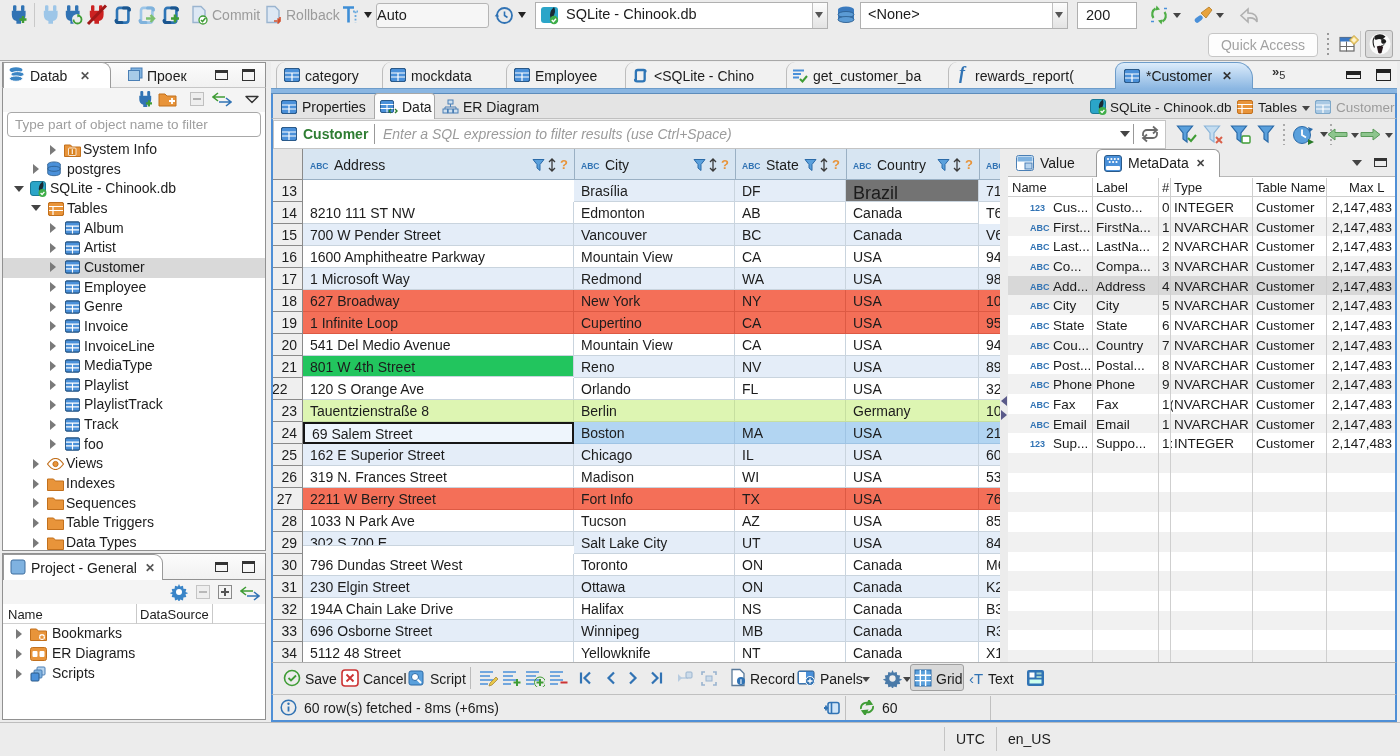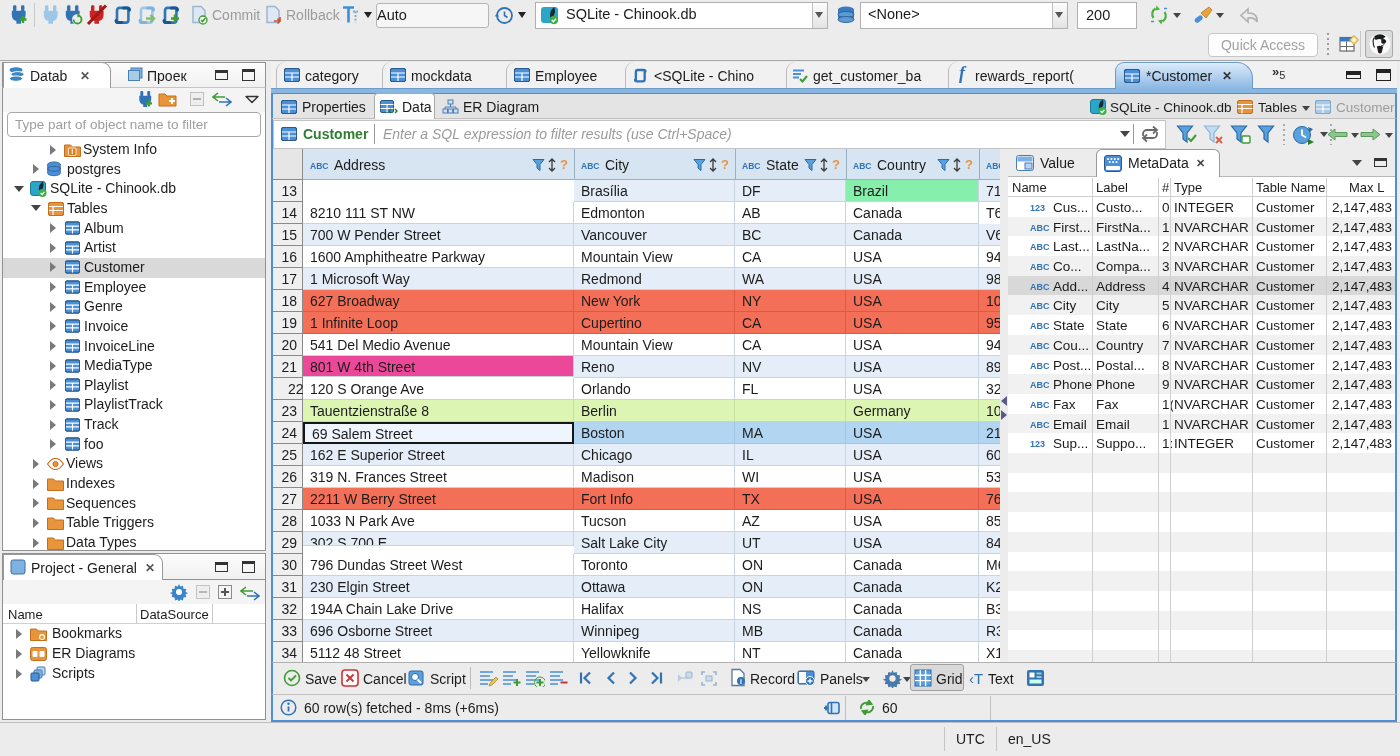--- a/index.html
+++ b/index.html
@@ -551,21 +551,21 @@
   </svg>
 <div class="abs" style="left:965px;top:157px;font-size:13px;color:#e8943a;font-weight:bold">?</div>
 <div class="vline" style="left:979px;top:149px;height:31px;background:#9ab0c4"></div>
 <div class="abs" style="left:986px;top:161px;font-size:8.5px;font-weight:bold;color:#3173b4;letter-spacing:0">ABC</div>
 <div class="vline" style="left:1000px;top:149px;height:31px;background:#9ab0c4"></div>
 <div class="abs" style="left:272px;top:180px;width:728px;height:482px;overflow:hidden">
     <div class="abs" style="left:-272px;top:-180px;width:1000px;height:600px">
       <div class="abs" style="left:272px;top:180px;width:31px;height:22px;background:#efefef;border-right:1px solid #8a8a8a;border-bottom:1px solid #8a8a8a;font-size:14px;text-align:right;padding:3px 5px 0 0">13</div>
       <div class="abs" style="left:574px;top:180px;width:161px;height:22px;background:#e4edf8;border-bottom:1px solid #c9d4de;border-right:1px solid #c9d4de;font-size:14px;padding:3px 0 0 7px;overflow:hidden;white-space:nowrap">Brasília</div>
       <div class="abs" style="left:735px;top:180px;width:111px;height:22px;background:#e4edf8;border-bottom:1px solid #c9d4de;border-right:1px solid #c9d4de;font-size:14px;padding:3px 0 0 7px;overflow:hidden;white-space:nowrap">DF</div>
-      <div class="abs" style="left:846px;top:180px;width:133px;height:22px;background:#86efac;border-bottom:1px solid #c9d4de;border-right:1px solid #c9d4de;font-size:14px;padding:3px 0 0 7px;overflow:hidden;white-space:nowrap">Brazil</div>
+      <div class="abs" style="left:846px;top:180px;width:133px;height:22px;background:#737373;border-bottom:1px solid #c9d4de;border-right:1px solid #c9d4de;font-size:18px;padding:3px 0 0 7px;overflow:hidden;white-space:nowrap">Brazil</div>
       <div class="abs" style="left:979px;top:180px;width:22px;height:22px;background:#e4edf8;border-bottom:1px solid #c9d4de;border-right:1px solid #c9d4de;font-size:14px;padding:3px 0 0 7px;overflow:hidden;white-space:nowrap">71</div>
       <div class="abs" style="left:272px;top:202px;width:31px;height:22px;background:#efefef;border-right:1px solid #8a8a8a;border-bottom:1px solid #8a8a8a;font-size:14px;text-align:right;padding:3px 5px 0 0">14</div>
       <div class="abs" style="left:303px;top:202px;width:271px;height:22px;background:#ffffff;border-bottom:1px solid #c9d4de;border-right:1px solid #c9d4de;font-size:14px;padding:3px 0 0 7px;overflow:hidden;white-space:nowrap">8210 111 ST NW</div>
       <div class="abs" style="left:574px;top:202px;width:161px;height:22px;background:#ffffff;border-bottom:1px solid #c9d4de;border-right:1px solid #c9d4de;font-size:14px;padding:3px 0 0 7px;overflow:hidden;white-space:nowrap">Edmonton</div>
       <div class="abs" style="left:735px;top:202px;width:111px;height:22px;background:#ffffff;border-bottom:1px solid #c9d4de;border-right:1px solid #c9d4de;font-size:14px;padding:3px 0 0 7px;overflow:hidden;white-space:nowrap">AB</div>
       <div class="abs" style="left:846px;top:202px;width:133px;height:22px;background:#ffffff;border-bottom:1px solid #c9d4de;border-right:1px solid #c9d4de;font-size:14px;padding:3px 0 0 7px;overflow:hidden;white-space:nowrap">Canada</div>
       <div class="abs" style="left:979px;top:202px;width:22px;height:38px;background:#ffffff;border-bottom:1px solid #c9d4de;border-right:1px solid #c9d4de;font-size:14px;padding:3px 0 4px 7px;overflow:hidden;white-space:nowrap">T6</div>
       <div class="abs" style="left:272px;top:224px;width:31px;height:22px;background:#efefef;border-right:1px solid #8a8a8a;border-bottom:1px solid #8a8a8a;font-size:14px;text-align:right;padding:3px 5px 0 0">15</div>
       <div class="abs" style="left:303px;top:224px;width:271px;height:22px;background:#e4edf8;border-bottom:1px solid #c9d4de;border-right:1px solid #c9d4de;font-size:14px;padding:3px 0 0 7px;overflow:hidden;white-space:nowrap">700 W Pender Street</div>
       <div class="abs" style="left:574px;top:224px;width:161px;height:22px;background:#e4edf8;border-bottom:1px solid #c9d4de;border-right:1px solid #c9d4de;font-size:14px;padding:3px 0 0 7px;overflow:hidden;white-space:nowrap">Vancouver</div>
@@ -596,26 +596,26 @@
       <div class="abs" style="left:735px;top:312px;width:111px;height:22px;background:#f46f58;border-bottom:1px solid #dd5a44;border-right:1px solid #dd5a44;font-size:14px;padding:3px 0 0 7px;overflow:hidden;white-space:nowrap">CA</div>
       <div class="abs" style="left:846px;top:312px;width:133px;height:22px;background:#f46f58;border-bottom:1px solid #dd5a44;border-right:1px solid #dd5a44;font-size:14px;padding:3px 0 0 7px;overflow:hidden;white-space:nowrap">USA</div>
       <div class="abs" style="left:979px;top:312px;width:22px;height:22px;background:#f46f58;border-bottom:1px solid #dd5a44;border-right:1px solid #dd5a44;font-size:14px;padding:3px 0 0 7px;overflow:hidden;white-space:nowrap">95</div>
       <div class="abs" style="left:272px;top:334px;width:31px;height:22px;background:#efefef;border-right:1px solid #8a8a8a;border-bottom:1px solid #8a8a8a;font-size:14px;text-align:right;padding:3px 5px 0 0">20</div>
       <div class="abs" style="left:303px;top:334px;width:271px;height:22px;background:#ffffff;border-bottom:1px solid #c9d4de;border-right:1px solid #c9d4de;font-size:14px;padding:3px 0 0 7px;overflow:hidden;white-space:nowrap">541 Del Medio Avenue</div>
       <div class="abs" style="left:574px;top:334px;width:161px;height:22px;background:#ffffff;border-bottom:1px solid #c9d4de;border-right:1px solid #c9d4de;font-size:14px;padding:3px 0 0 7px;overflow:hidden;white-space:nowrap">Mountain View</div>
       <div class="abs" style="left:735px;top:334px;width:111px;height:22px;background:#ffffff;border-bottom:1px solid #c9d4de;border-right:1px solid #c9d4de;font-size:14px;padding:3px 0 0 7px;overflow:hidden;white-space:nowrap">CA</div>
       <div class="abs" style="left:846px;top:334px;width:133px;height:22px;background:#ffffff;border-bottom:1px solid #c9d4de;border-right:1px solid #c9d4de;font-size:14px;padding:3px 0 0 7px;overflow:hidden;white-space:nowrap">USA</div>
       <div class="abs" style="left:979px;top:334px;width:22px;height:22px;background:#ffffff;border-bottom:1px solid #c9d4de;border-right:1px solid #c9d4de;font-size:14px;padding:3px 0 0 7px;overflow:hidden;white-space:nowrap">94</div>
       <div class="abs" style="left:272px;top:356px;width:31px;height:22px;background:#efefef;border-right:1px solid #8a8a8a;border-bottom:1px solid #8a8a8a;font-size:14px;text-align:right;padding:3px 5px 0 0">21</div>
-      <div class="abs" style="left:303px;top:356px;width:271px;height:21px;background:#ec4899;border-bottom:1px solid #c9d4de;border-right:1px solid #c9d4de;font-size:14px;padding:3px 0 0 7px;overflow:hidden;white-space:nowrap">801 W 4th Street</div>
+      <div class="abs" style="left:303px;top:356px;width:271px;height:21px;background:#22c55e;border-bottom:1px solid #c9d4de;border-right:1px solid #c9d4de;font-size:14px;padding:3px 0 0 7px;overflow:hidden;white-space:nowrap">801 W 4th Street</div>
       <div class="abs" style="left:574px;top:356px;width:161px;height:22px;background:#e4edf8;border-bottom:1px solid #c9d4de;border-right:1px solid #c9d4de;font-size:14px;padding:3px 0 0 7px;overflow:hidden;white-space:nowrap">Reno</div>
       <div class="abs" style="left:735px;top:356px;width:111px;height:22px;background:#e4edf8;border-bottom:1px solid #c9d4de;border-right:1px solid #c9d4de;font-size:14px;padding:3px 0 0 7px;overflow:hidden;white-space:nowrap">NV</div>
       <div class="abs" style="left:846px;top:356px;width:133px;height:22px;background:#e4edf8;border-bottom:1px solid #c9d4de;border-right:1px solid #c9d4de;font-size:14px;padding:3px 0 0 7px;overflow:hidden;white-space:nowrap">USA</div>
       <div class="abs" style="left:979px;top:356px;width:22px;height:22px;background:#e4edf8;border-bottom:1px solid #c9d4de;border-right:1px solid #c9d4de;font-size:14px;padding:3px 0 0 7px;overflow:hidden;white-space:nowrap">89</div>
-      <div class="abs" style="left:272px;top:378px;width:31px;height:22px;background:#efefef;border-right:1px solid #8a8a8a;border-bottom:1px solid #8a8a8a;font-size:14px;text-align:left;padding:3px 5px 0 16px">22</div>
+      <div class="abs" style="left:272px;top:378px;width:31px;height:22px;background:#efefef;border-right:1px solid #8a8a8a;border-bottom:1px solid #8a8a8a;font-size:14px;text-align:left;padding:3px 5px 0 0">22</div>
       <div class="abs" style="left:303px;top:378px;width:271px;height:22px;background:#ffffff;border-bottom:1px solid #c9d4de;border-right:1px solid #c9d4de;font-size:14px;padding:3px 0 0 7px;overflow:hidden;white-space:nowrap">120 S Orange Ave</div>
       <div class="abs" style="left:574px;top:378px;width:161px;height:22px;background:#ffffff;border-bottom:1px solid #c9d4de;border-right:1px solid #c9d4de;font-size:14px;padding:3px 0 0 7px;overflow:hidden;white-space:nowrap">Orlando</div>
       <div class="abs" style="left:735px;top:378px;width:111px;height:22px;background:#ffffff;border-bottom:1px solid #c9d4de;border-right:1px solid #c9d4de;font-size:14px;padding:3px 0 0 7px;overflow:hidden;white-space:nowrap">FL</div>
       <div class="abs" style="left:846px;top:378px;width:133px;height:22px;background:#ffffff;border-bottom:1px solid #c9d4de;border-right:1px solid #c9d4de;font-size:14px;padding:3px 0 0 7px;overflow:hidden;white-space:nowrap">USA</div>
       <div class="abs" style="left:979px;top:378px;width:22px;height:22px;background:#ffffff;border-bottom:1px solid #c9d4de;border-right:1px solid #c9d4de;font-size:14px;padding:3px 0 0 7px;overflow:hidden;white-space:nowrap">32</div>
       <div class="abs" style="left:272px;top:400px;width:31px;height:22px;background:#efefef;border-right:1px solid #8a8a8a;border-bottom:1px solid #8a8a8a;font-size:14px;text-align:right;padding:3px 5px 0 0">23</div>
       <div class="abs" style="left:303px;top:400px;width:271px;height:22px;background:#ddf5b2;border-bottom:1px solid #c6dfa0;border-right:1px solid #c6dfa0;font-size:14px;padding:3px 0 0 7px;overflow:hidden;white-space:nowrap">Tauentzienstraße 8</div>
       <div class="abs" style="left:574px;top:400px;width:161px;height:22px;background:#ddf5b2;border-bottom:1px solid #c6dfa0;border-right:1px solid #c6dfa0;font-size:14px;padding:3px 0 0 7px;overflow:hidden;white-space:nowrap">Berlin</div>
       <div class="abs" style="left:735px;top:400px;width:111px;height:22px;background:#ddf5b2;border-bottom:1px solid #c6dfa0;border-right:1px solid #c6dfa0;font-size:14px;padding:3px 0 0 7px;overflow:hidden;white-space:nowrap"></div>
       <div class="abs" style="left:846px;top:400px;width:133px;height:22px;background:#ddf5b2;border-bottom:1px solid #c6dfa0;border-right:1px solid #c6dfa0;font-size:14px;padding:3px 0 0 7px;overflow:hidden;white-space:nowrap">Germany</div>
@@ -631,21 +631,21 @@
       <div class="abs" style="left:574px;top:444px;width:161px;height:22px;background:#e4edf8;border-bottom:1px solid #c9d4de;border-right:1px solid #c9d4de;font-size:14px;padding:3px 0 0 7px;overflow:hidden;white-space:nowrap">Chicago</div>
       <div class="abs" style="left:735px;top:444px;width:111px;height:22px;background:#e4edf8;border-bottom:1px solid #c9d4de;border-right:1px solid #c9d4de;font-size:14px;padding:3px 0 0 7px;overflow:hidden;white-space:nowrap">IL</div>
       <div class="abs" style="left:846px;top:444px;width:133px;height:22px;background:#e4edf8;border-bottom:1px solid #c9d4de;border-right:1px solid #c9d4de;font-size:14px;padding:3px 0 0 7px;overflow:hidden;white-space:nowrap">USA</div>
       <div class="abs" style="left:979px;top:444px;width:22px;height:22px;background:#e4edf8;border-bottom:1px solid #c9d4de;border-right:1px solid #c9d4de;font-size:14px;padding:3px 0 0 7px;overflow:hidden;white-space:nowrap">60</div>
       <div class="abs" style="left:272px;top:466px;width:31px;height:22px;background:#efefef;border-right:1px solid #8a8a8a;border-bottom:1px solid #8a8a8a;font-size:14px;text-align:right;padding:3px 5px 0 0">26</div>
       <div class="abs" style="left:303px;top:466px;width:271px;height:22px;background:#ffffff;border-bottom:1px solid #c9d4de;border-right:1px solid #c9d4de;font-size:14px;padding:3px 0 0 7px;overflow:hidden;white-space:nowrap">319 N. Frances Street</div>
       <div class="abs" style="left:574px;top:466px;width:161px;height:22px;background:#ffffff;border-bottom:1px solid #c9d4de;border-right:1px solid #c9d4de;font-size:14px;padding:3px 0 0 7px;overflow:hidden;white-space:nowrap">Madison</div>
       <div class="abs" style="left:735px;top:466px;width:111px;height:22px;background:#ffffff;border-bottom:1px solid #c9d4de;border-right:1px solid #c9d4de;font-size:14px;padding:3px 0 0 7px;overflow:hidden;white-space:nowrap">WI</div>
       <div class="abs" style="left:846px;top:466px;width:133px;height:22px;background:#ffffff;border-bottom:1px solid #c9d4de;border-right:1px solid #c9d4de;font-size:14px;padding:3px 0 0 7px;overflow:hidden;white-space:nowrap">USA</div>
       <div class="abs" style="left:979px;top:466px;width:22px;height:22px;background:#ffffff;border-bottom:1px solid #c9d4de;border-right:1px solid #c9d4de;font-size:14px;padding:3px 0 0 7px;overflow:hidden;white-space:nowrap">53</div>
-      <div class="abs" style="left:272px;top:488px;width:31px;height:22px;background:#efefef;border-right:1px solid #8a8a8a;border-bottom:1px solid #8a8a8a;font-size:14px;text-align:right;padding:3px 5px 0 0">27</div>
+      <div class="abs" style="left:272px;top:488px;width:31px;height:22px;background:#efefef;border-right:1px solid #8a8a8a;border-bottom:1px solid #8a8a8a;font-size:14px;text-align:center;padding:3px 5px 0 0">27</div>
       <div class="abs" style="left:303px;top:488px;width:271px;height:22px;background:#f46f58;border-bottom:1px solid #dd5a44;border-right:1px solid #dd5a44;font-size:14px;padding:3px 0 0 7px;overflow:hidden;white-space:nowrap">2211 W Berry Street</div>
       <div class="abs" style="left:574px;top:488px;width:161px;height:22px;background:#f46f58;border-bottom:1px solid #dd5a44;border-right:1px solid #dd5a44;font-size:14px;padding:3px 0 0 7px;overflow:hidden;white-space:nowrap">Fort Info</div>
       <div class="abs" style="left:735px;top:488px;width:111px;height:22px;background:#f46f58;border-bottom:1px solid #dd5a44;border-right:1px solid #dd5a44;font-size:14px;padding:3px 0 0 7px;overflow:hidden;white-space:nowrap">TX</div>
       <div class="abs" style="left:846px;top:488px;width:133px;height:22px;background:#f46f58;border-bottom:1px solid #dd5a44;border-right:1px solid #dd5a44;font-size:14px;padding:3px 0 0 7px;overflow:hidden;white-space:nowrap">USA</div>
       <div class="abs" style="left:979px;top:488px;width:22px;height:22px;background:#f46f58;border-bottom:1px solid #dd5a44;border-right:1px solid #dd5a44;font-size:14px;padding:3px 0 0 7px;overflow:hidden;white-space:nowrap">76</div>
       <div class="abs" style="left:272px;top:510px;width:31px;height:22px;background:#efefef;border-right:1px solid #8a8a8a;border-bottom:1px solid #8a8a8a;font-size:14px;text-align:right;padding:3px 5px 0 0">28</div>
       <div class="abs" style="left:303px;top:510px;width:271px;height:22px;background:#ffffff;border-bottom:1px solid #c9d4de;border-right:1px solid #c9d4de;font-size:14px;padding:3px 0 0 7px;overflow:hidden;white-space:nowrap">1033 N Park Ave</div>
       <div class="abs" style="left:574px;top:510px;width:161px;height:22px;background:#ffffff;border-bottom:1px solid #c9d4de;border-right:1px solid #c9d4de;font-size:14px;padding:3px 0 0 7px;overflow:hidden;white-space:nowrap">Tucson</div>
       <div class="abs" style="left:735px;top:510px;width:111px;height:22px;background:#ffffff;border-bottom:1px solid #c9d4de;border-right:1px solid #c9d4de;font-size:14px;padding:3px 0 0 7px;overflow:hidden;white-space:nowrap">AZ</div>
       <div class="abs" style="left:846px;top:510px;width:133px;height:22px;background:#ffffff;border-bottom:1px solid #c9d4de;border-right:1px solid #c9d4de;font-size:14px;padding:3px 0 0 7px;overflow:hidden;white-space:nowrap">USA</div>

